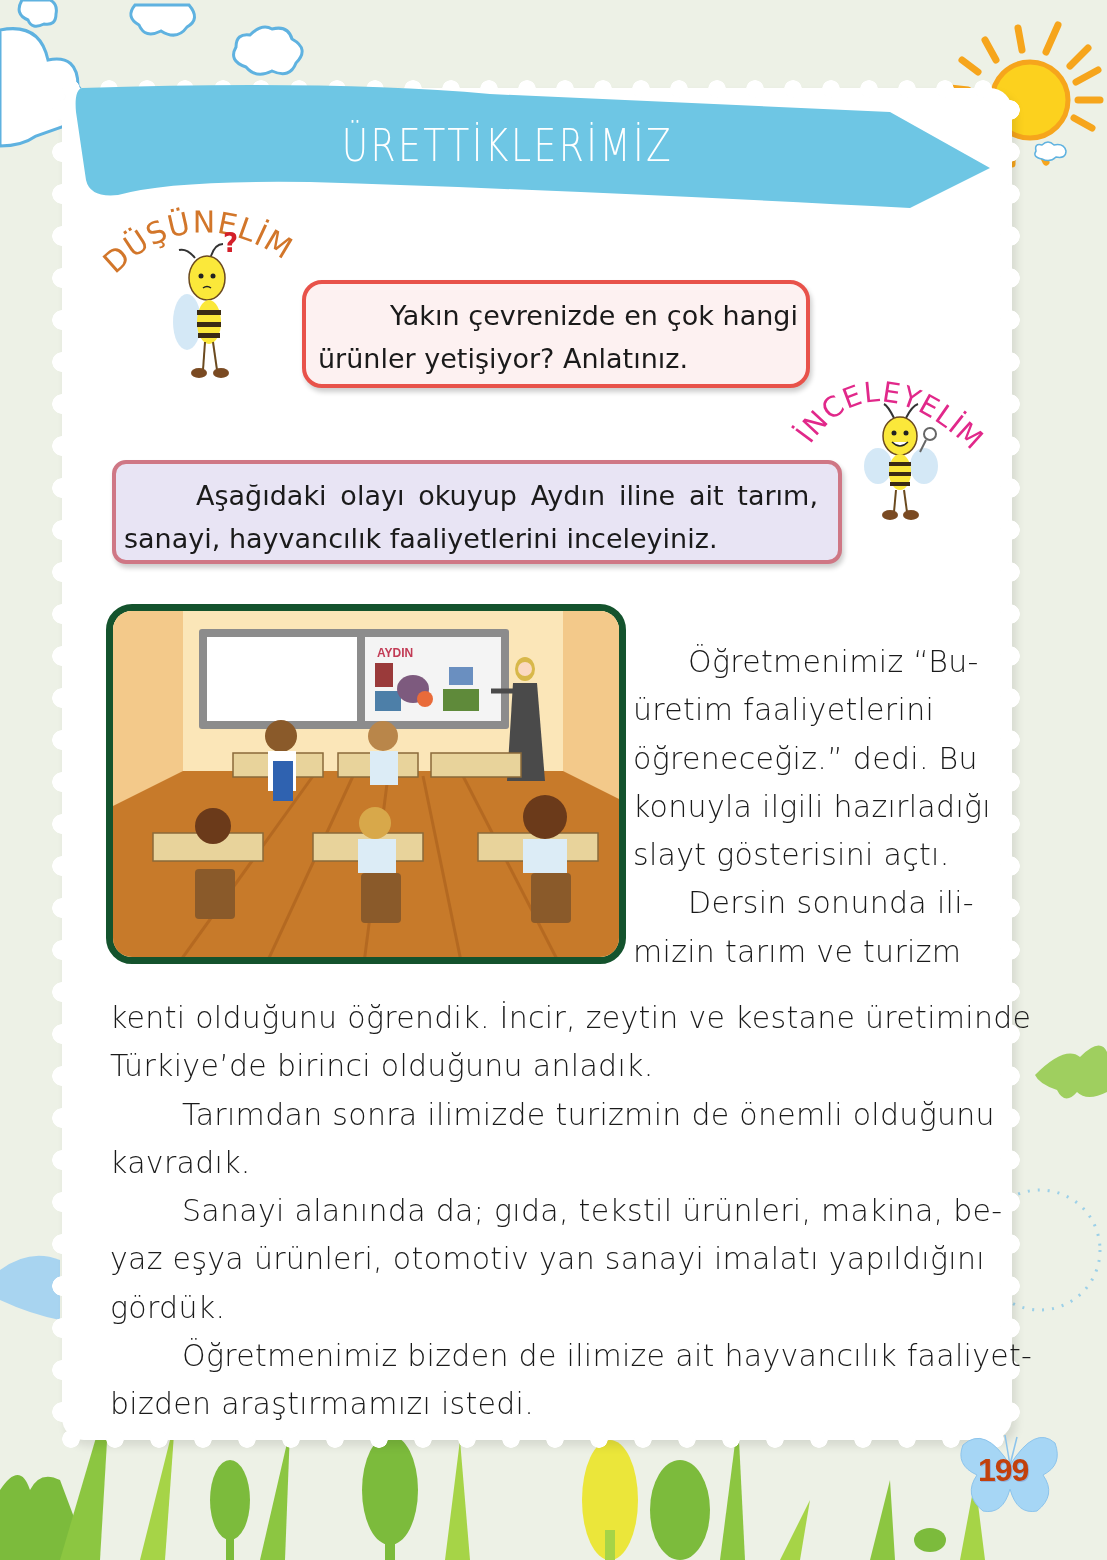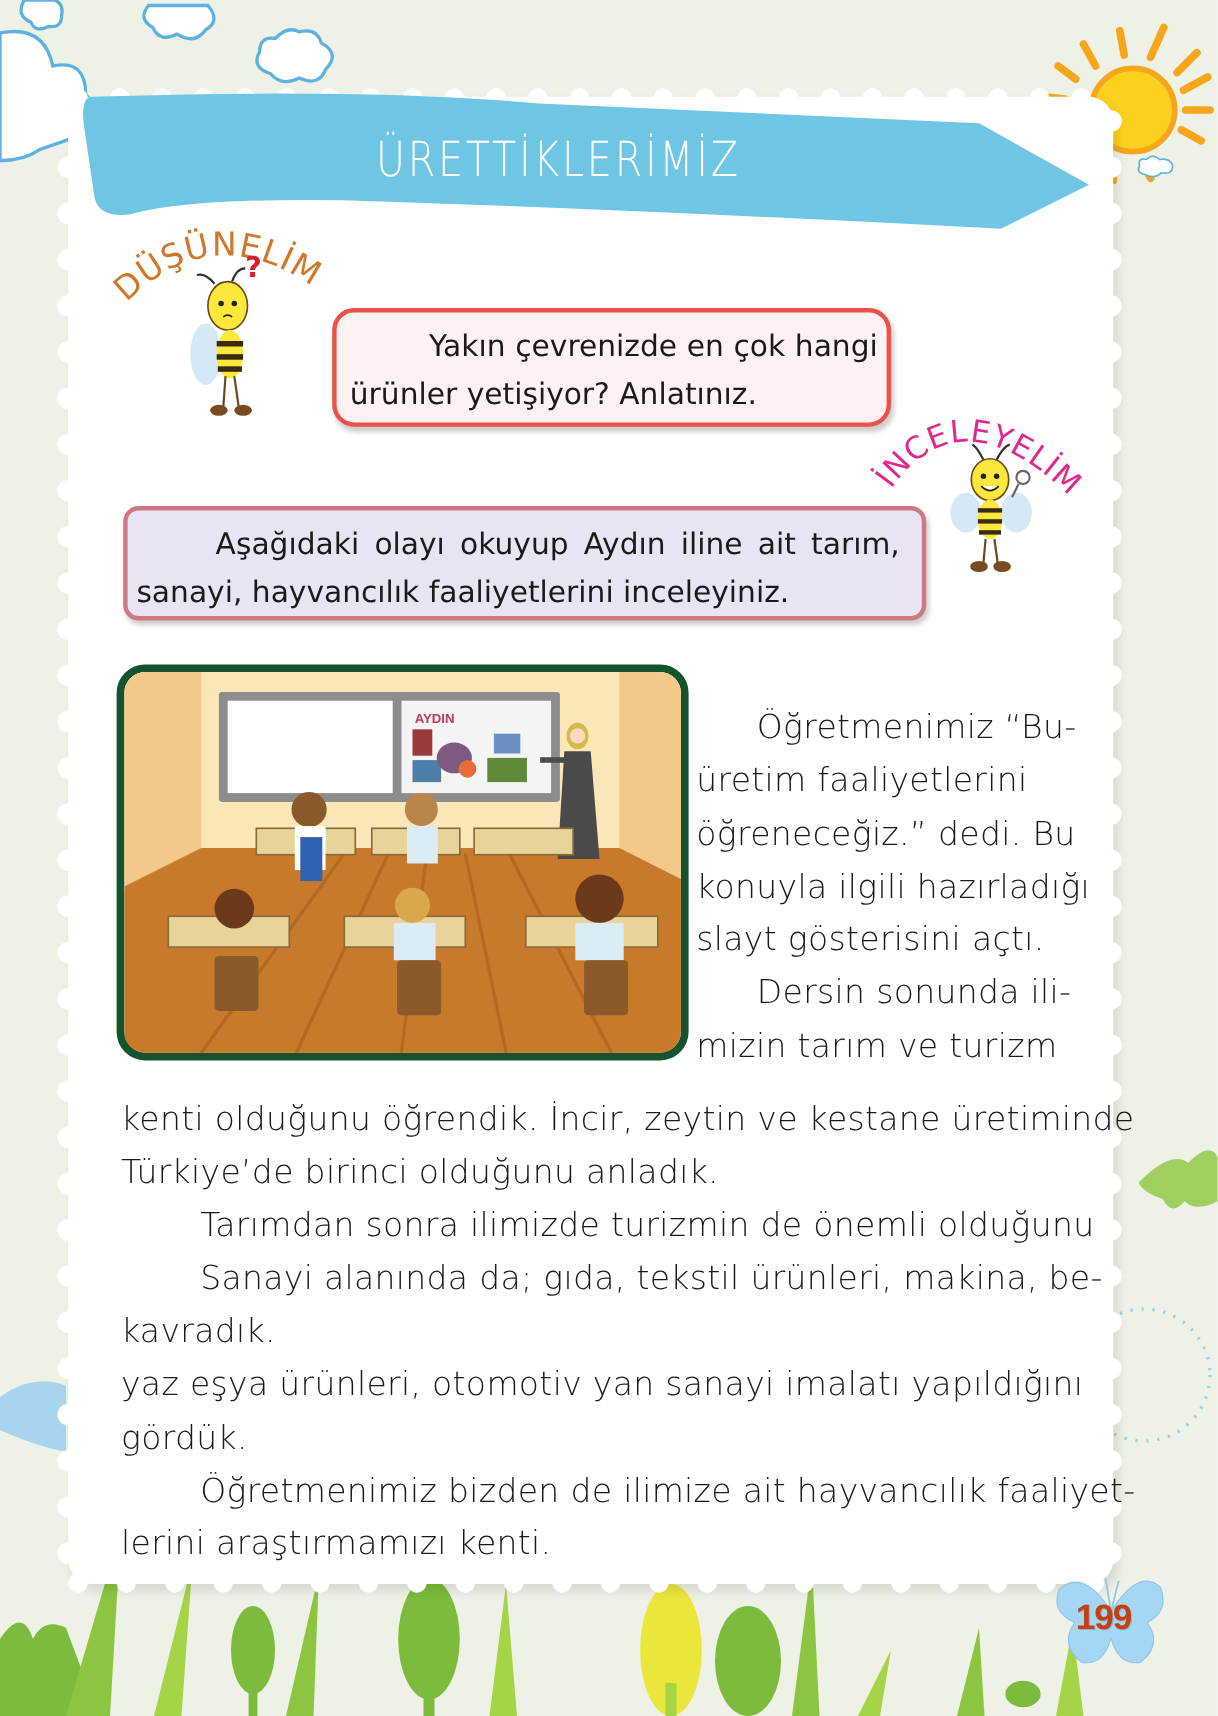--- a/index.html
+++ b/index.html
@@ -304,26 +304,26 @@
   <span class="line j">konuyla ilgili hazırladığı</span>
   <span class="line">slayt gösterisini açtı.</span>
   <span class="line"><span class="indent" style="width:55px"></span><span>Dersin sonunda ili-</span></span>
   <span class="line">mizin tarım ve turizm</span>
 </div>
 
 <div class="text-full">
   <span class="line j">kenti olduğunu öğrendik. İncir, zeytin ve kestane üretiminde</span>
   <span class="line">Türkiye’de birinci olduğunu anladık.</span>
   <span class="line j"><span class="indent"></span><span>Tarımdan sonra ilimizde turizmin de önemli olduğunu</span></span>
+  <span class="line">kavradık.</span>
   <span class="line j"><span class="indent"></span><span>Sanayi alanında da; gıda, tekstil ürünleri, makina, be-</span></span>
-  <span class="line">kavradık.</span>
   <span class="line">yaz eşya ürünleri, otomotiv yan sanayi imalatı yapıldığını</span>
   <span class="line">gördük.</span>
   <span class="line j"><span class="indent"></span><span>Öğretmenimiz bizden de ilimize ait hayvancılık faaliyet-</span></span>
-  <span class="line">lerini araştırmamızı kenti.</span>
+  <span class="line">bizden araştırmamızı istedi.</span>
 </div>
 
 <svg class="abs" style="left:955px;top:1415px" width="110" height="110" viewBox="0 0 110 110">
   <path d="M55 50 Q30 10 8 30 Q0 50 22 60 Q8 80 28 96 Q48 100 55 74 Q62 100 82 96 Q102 80 88 60 Q108 50 100 28 Q80 10 55 50 Z" fill="#a6d6f5" stroke="#8cc4ec" stroke-width="1"></path>
   <line x1="55" y1="50" x2="50" y2="20" stroke="#8cc4ec" stroke-width="1.5"></line>
   <line x1="55" y1="50" x2="62" y2="22" stroke="#8cc4ec" stroke-width="1.5"></line>
 </svg>
 <div class="page-num">199</div>
 
 </body></html>

